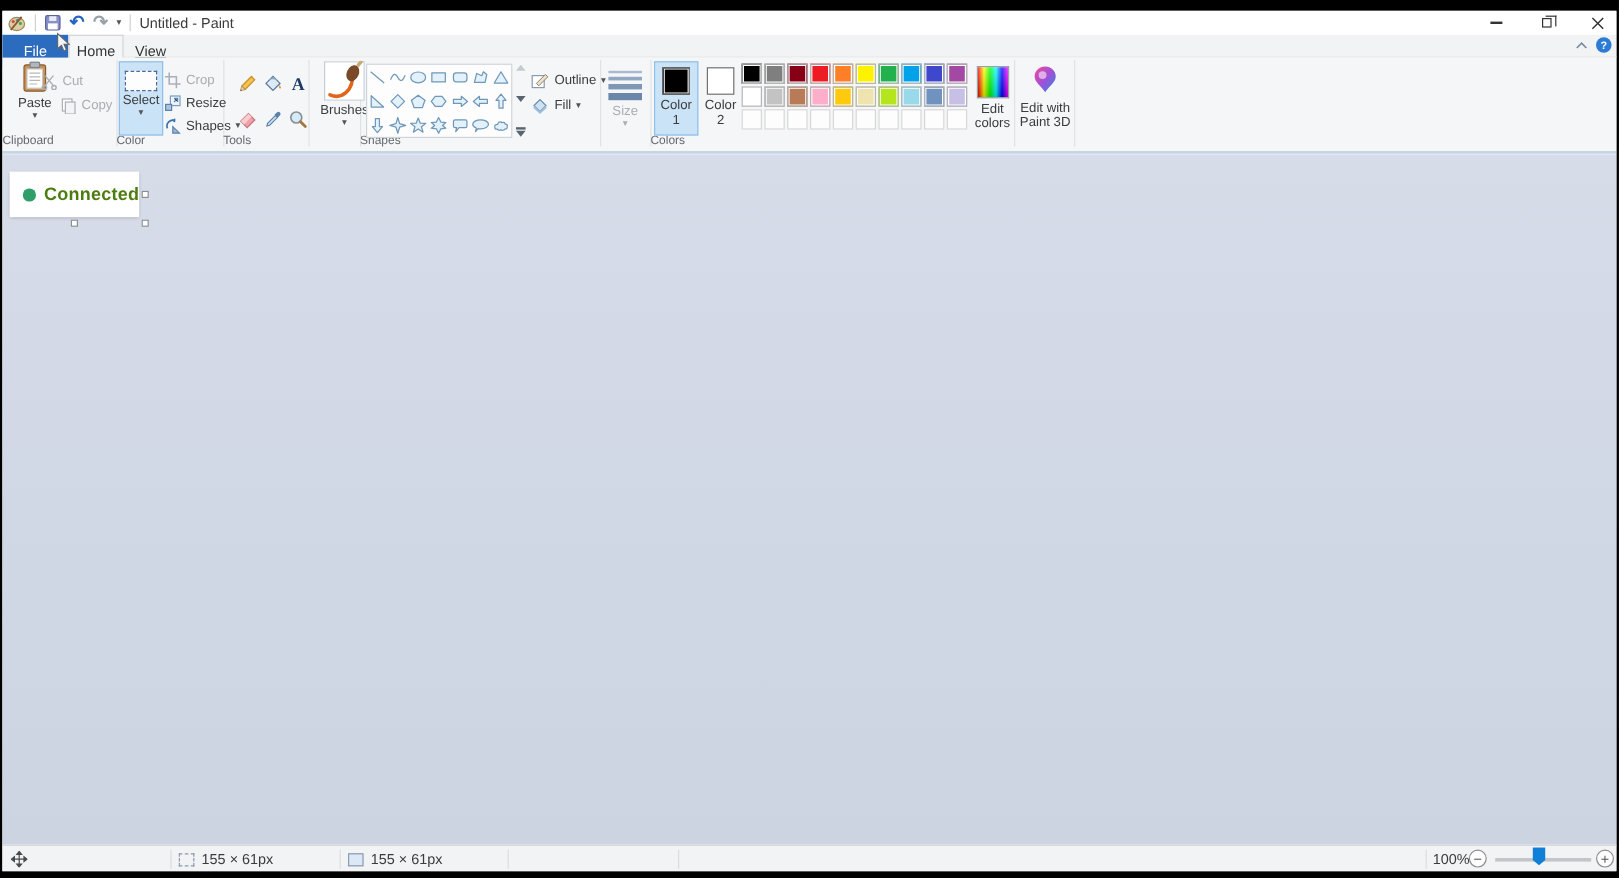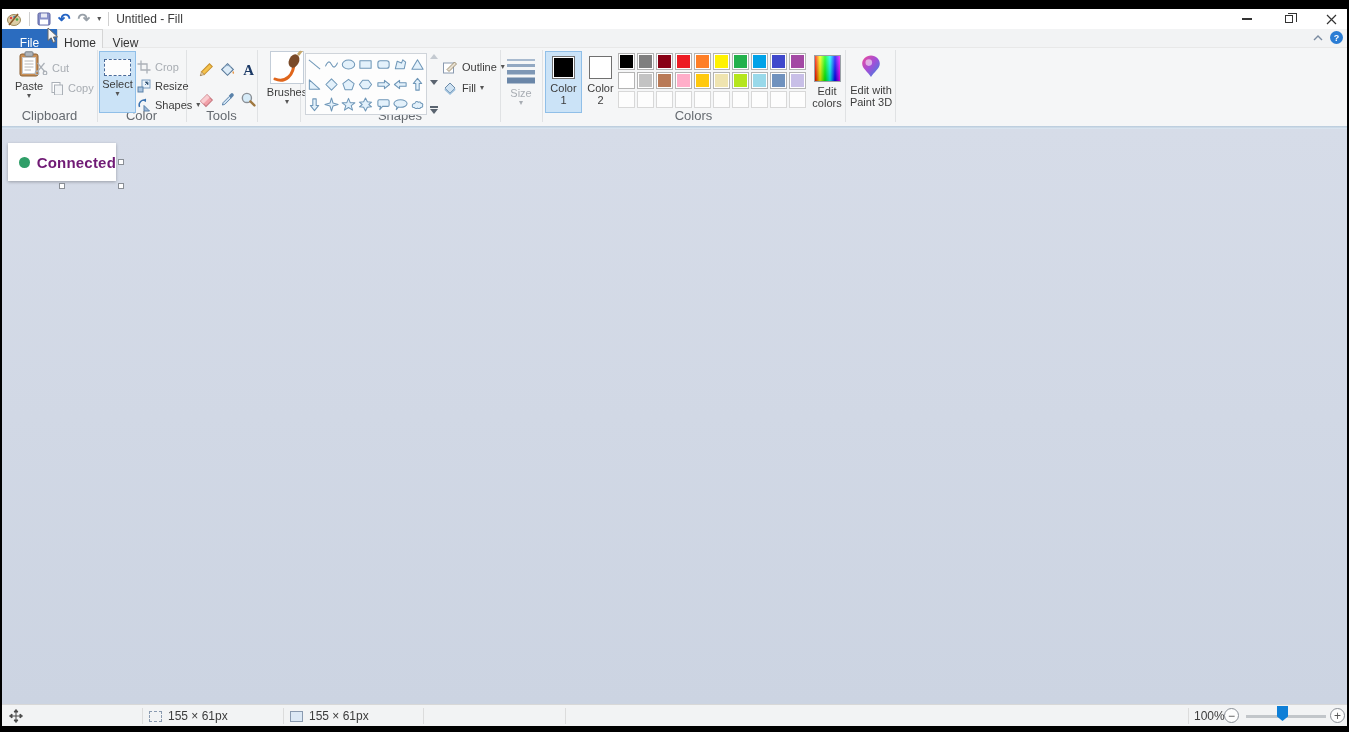--- a/index.html
+++ b/index.html
@@ -26,21 +26,21 @@
   .tab-file { left:0; width:55px; background:#2b6cbf; color:#fff; }
   .tab-home { left:55px; width:46px; background:#f5f6f7; border:1px solid #d5d5d5; border-bottom:none; }
   .tab-view { left:101px; width:45px;text-decoration:underline; }
   .ribbon-right { position:absolute; right:4px; top:22px; display:flex; align-items:center; gap:7px; }
   .help-circle { width:13px; height:13px; border-radius:50%; background:#2a7cd4; color:#fff; font-size:9px; font-weight:bold; display:flex; align-items:center; justify-content:center; }
 
   
   .ribbon { position:absolute; left:0; top:39px; width:100%; height:78px; background:#f5f6f7; }
   .ribbon-bottom { position:absolute; left:0; top:117px; width:100%; height:3px; background:linear-gradient(#b7c9da,#dfe9f3); }
   .gsep { position:absolute; top:2px; width:1px; height:72px; background:#e0e2e4; }
-  .glabel { position:absolute; bottom:3px; font-size:13px; color:#656a70; text-align:center; }
+  .glabel { position:absolute; bottom:3px; font-size:10px; color:#656a70; text-align:left; }
   .ritem-label { font-size:11px; color:#3c3c3c; }
   .disabled { color:#a8adb3 !important; }
 
   .bigbtn { position:absolute; display:flex; flex-direction:column; align-items:center; }
   .bigbtn .blabel { font-size:11px; color:#3c3c3c; margin-top:2px; }
   .active-btn { background:#cbe3f7; border:1px solid #90bfe8; }
 
   .smallrow { position:absolute; display:flex; align-items:center; gap:4px; }
 
   .select-glyph { width:27px; height:17px; border:1px dashed #4a6b9a; background:#fdfdfd; }
@@ -60,21 +60,21 @@
   .swatch { width:17px; height:17px; border:1px solid #b4b4b4; box-shadow:inset 0 0 0 1px #fff; }
   .swatch.empty { background:#fdfdfd; border:1px solid #d8d8d8; box-shadow:none; }
   .rainbow { width:27px; height:27px; border:1px solid #9aa0a6; background:linear-gradient(to right,#f00,#ff0,#0f0,#0ff,#00f,#f0f); position:relative; }
   .rainbow::after { content:''; position:absolute; inset:0; background:linear-gradient(rgba(255,255,255,.25),rgba(0,0,0,.2)); }
   .wrap-label { font-size:11px; color:#3c3c3c; text-align:center; line-height:12px; margin-top:3px; }
 
   
   .workarea { position:absolute; left:0; top:120px; width:100%; height:575px; background:linear-gradient(#d6dce8,#ccd4e2); }
   .canvas { position:absolute; left:6px; top:14px; width:108px; height:38px; background:#fff; box-shadow:0 1px 3px rgba(0,0,0,.28); display:flex; align-items:center; }
   .dot { width:11px; height:11px; border-radius:50%; margin-left:11px; }
-  .canvas-text { font-size:15px; font-weight:bold; color:#701a75; margin-left:7px; letter-spacing:.2px; }
+  .canvas-text { font-size:15px; font-weight:bold; color:#4d7c0f; margin-left:7px; letter-spacing:.2px; }
   .handle { position:absolute; width:6px; height:6px; background:#fff; border:1px solid #8a8f96; }
   .h-right { right:-8px; top:50%; margin-top:-3px; }
   .h-bottom { bottom:-8px; left:50%; margin-left:-3px; }
   .h-corner { right:-8px; bottom:-8px; }
 
   
   .statusbar { position:absolute; left:0; top:695px; width:100%; height:22px; background:#f2f3f4; border-top:1px solid #d8d8d8; font-size:12px; color:#3c3c3c; }
   .sdiv { position:absolute; top:3px; width:1px; height:16px; background:#dcdcdc; }
   .sel-icon { position:absolute; width:13px; height:11px; border:1px dashed #8a9ab0; top:6px; }
   .img-icon { position:absolute; width:13px; height:11px; border:1px solid #8a9ab0; background:#dce8f5; top:6px; }
@@ -103,21 +103,21 @@
       <div class="qat-sep"></div>
       <svg width="14" height="14" viewBox="0 0 14 14">
         <rect x="1" y="1" width="12" height="12" rx="1.5" fill="#8890c8" stroke="#5a62a0"></rect>
         <rect x="4" y="1.5" width="6" height="4" fill="#e8eaf5"></rect>
         <rect x="3" y="7.5" width="8" height="5" fill="#fff"></rect>
       </svg>
       <span class="undo-glyph">↶</span>
       <span class="redo-glyph">↷</span>
       <span class="caret">▾</span>
       <div class="qat-sep"></div>
-      <span class="app-title">Untitled - Fill</span>
+      <span class="app-title">Untitled - Paint</span>
     </div>
     <div class="win-controls">
       <div class="wc">
           <div class="min-glyph"></div>
         </div>
       <div class="wc">
           <div class="restore-glyph"></div>
         </div>
       <div class="wc">
         <svg width="11" height="11" viewBox="0 0 11 11">

